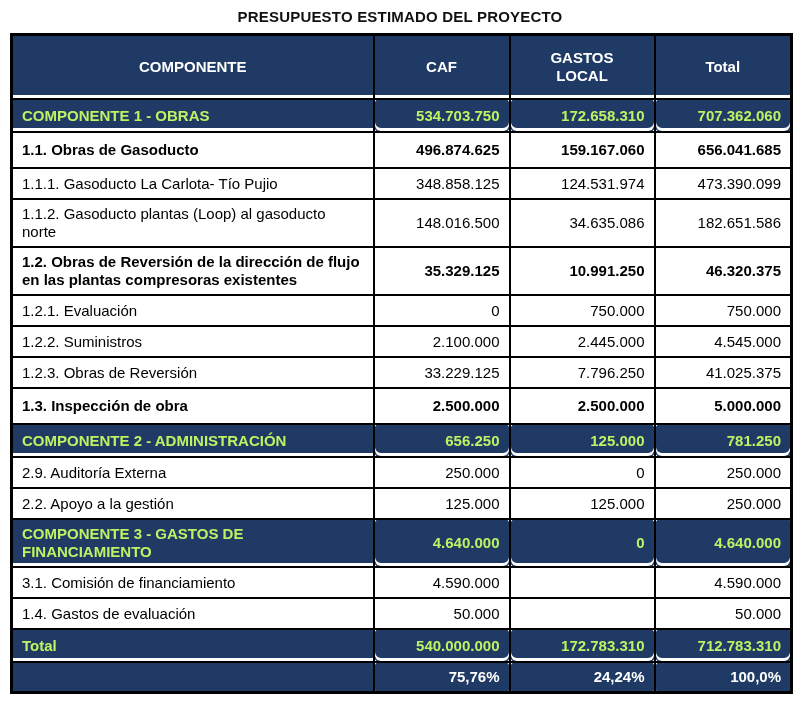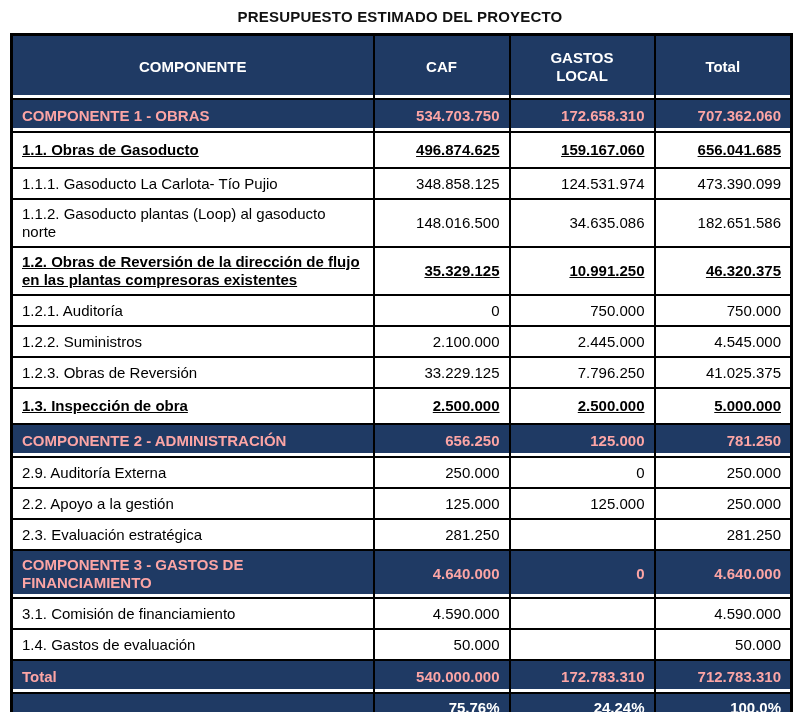--- a/index.html
+++ b/index.html
@@ -47,36 +47,35 @@
   thead th {
     background: #1f3a64;
     color: #ffffff;
     font-weight: bold;
     text-align: center;
     height: 52px;
     white-space: pre-line;
     box-shadow: inset 0 -3px 0 #ffffff;
   }
   td.col-label { text-align: left; }
-  td.col-num   { text-align: right; }
+  td.col-num   { text-align: right; border-radius: 6px; }
 
   tr.row-normal td {
     background: #ffffff;
     font-weight: normal;
     height: 19px;
   }
   tr.row-bold td {
     background: #ffffff;
     font-weight: bold;
     height: 24px;
-    text-decoration: underline;
   }
   tr.row-dark td {
     background: #1f3a64;
-    color: #fca5a5;
+    color: #bef264;
     font-weight: bold;
     height: 21px;
     box-shadow: inset 0 -3px 0 #ffffff;
   }
   tr.row-percent td {
     background: #1f3a64;
     color: #ffffff;
     font-weight: bold;
     height: 18px;
   }
@@ -128,21 +127,21 @@
           <td class="col-num">34.635.086</td>
           <td class="col-num">182.651.586</td>
         </tr>
         <tr class="row-bold">
           <td class="col-label">1.2. Obras de Reversión de la dirección de flujo en las plantas compresoras existentes</td>
           <td class="col-num">35.329.125</td>
           <td class="col-num">10.991.250</td>
           <td class="col-num">46.320.375</td>
         </tr>
         <tr class="row-normal">
-          <td class="col-label">1.2.1. Auditoría</td>
+          <td class="col-label">1.2.1. Evaluación</td>
           <td class="col-num">0</td>
           <td class="col-num">750.000</td>
           <td class="col-num">750.000</td>
         </tr>
         <tr class="row-normal">
           <td class="col-label">1.2.2. Suministros</td>
           <td class="col-num">2.100.000</td>
           <td class="col-num">2.445.000</td>
           <td class="col-num">4.545.000</td>
         </tr>
@@ -169,26 +168,20 @@
           <td class="col-num">250.000</td>
           <td class="col-num">0</td>
           <td class="col-num">250.000</td>
         </tr>
         <tr class="row-normal">
           <td class="col-label">2.2. Apoyo a la gestión</td>
           <td class="col-num">125.000</td>
           <td class="col-num">125.000</td>
           <td class="col-num">250.000</td>
         </tr>
-        <tr class="row-normal">
-          <td class="col-label">2.3. Evaluación estratégica</td>
-          <td class="col-num">281.250</td>
-          <td class="col-num"></td>
-          <td class="col-num">281.250</td>
-        </tr>
         <tr class="row-dark">
           <td class="col-label">COMPONENTE 3 - GASTOS DE FINANCIAMIENTO</td>
           <td class="col-num">4.640.000</td>
           <td class="col-num">0</td>
           <td class="col-num">4.640.000</td>
         </tr>
         <tr class="row-normal">
           <td class="col-label">3.1. Comisión de financiamiento</td>
           <td class="col-num">4.590.000</td>
           <td class="col-num"></td>

